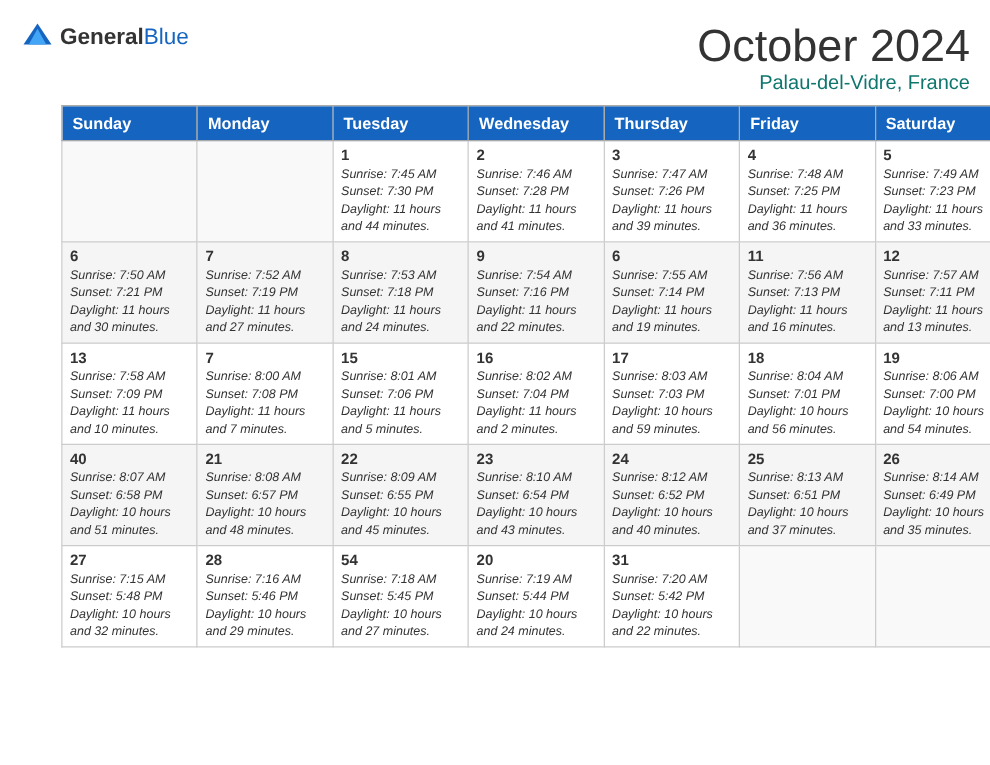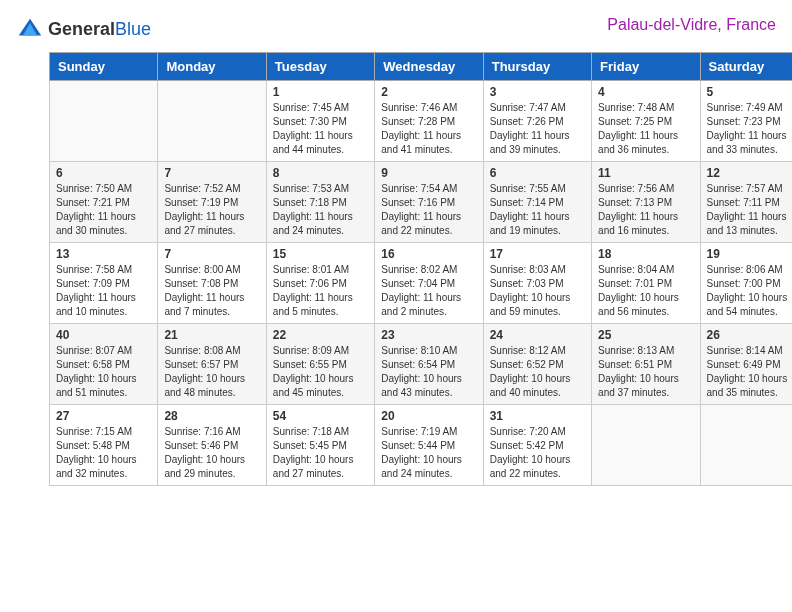--- a/index.html
+++ b/index.html
@@ -42,21 +42,21 @@
     .title-block {
       text-align: right;
     }
     .month-title {
       font-size: 36px;
       font-weight: normal;
       color: #333;
     }
     .location {
       font-size: 16px;
-      color: #a21caf;
+      color: #0f766e;
     }
     .calendar-table {
       width: 100%;
       border-collapse: collapse;
       table-layout: fixed;
       margin-left: 33px;
     }
     .calendar-table th {
       background-color: #1565c0;
       color: #fff;
@@ -84,40 +84,42 @@
     .day-number {
       font-size: 12px;
       font-weight: bold;
       display: block;
       margin-bottom: 2px;
     }
     .day-info {
       font-size: 10px;
       line-height: 1.4;
       color: #333;
+      font-style: italic;
     }
     .empty-cell {
       background: #f9f9f9 !important;
     }
   </style>
 </head>
 <body>
 
 <div class="header">
   <div class="logo">
     <svg class="logo-icon" viewBox="0 0 40 40" xmlns="http://www.w3.org/2000/svg">
       <polygon points="20,4 36,28 4,28" fill="#1565c0"></polygon>
       <polygon points="20,10 30,28 10,28" fill="#42a5f5"></polygon>
     </svg>
     <div class="logo-text">
       <span class="logo-general">General</span>
       <span class="logo-blue">Blue</span>
     </div>
   </div>
   <div class="title-block">
+    <div class="month-title">October 2024</div>
     <div class="location">Palau-del-Vidre, France</div>
   </div>
 </div>
 
 <table class="calendar-table">
   <thead>
     <tr>
     <th>Sunday</th>
         <th>Monday</th>
         <th>Tuesday</th>

